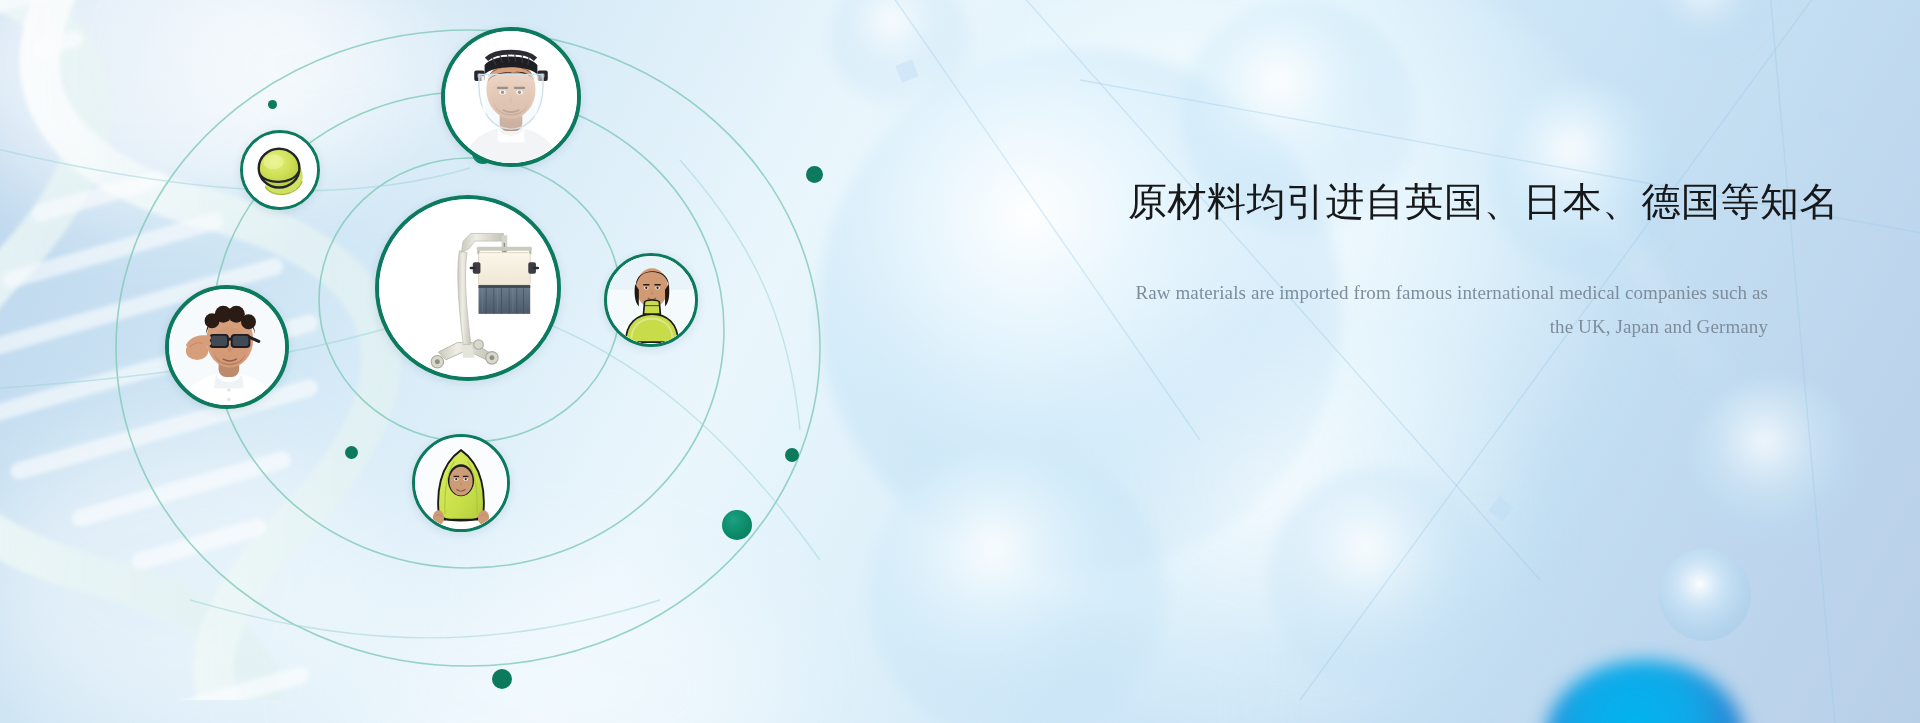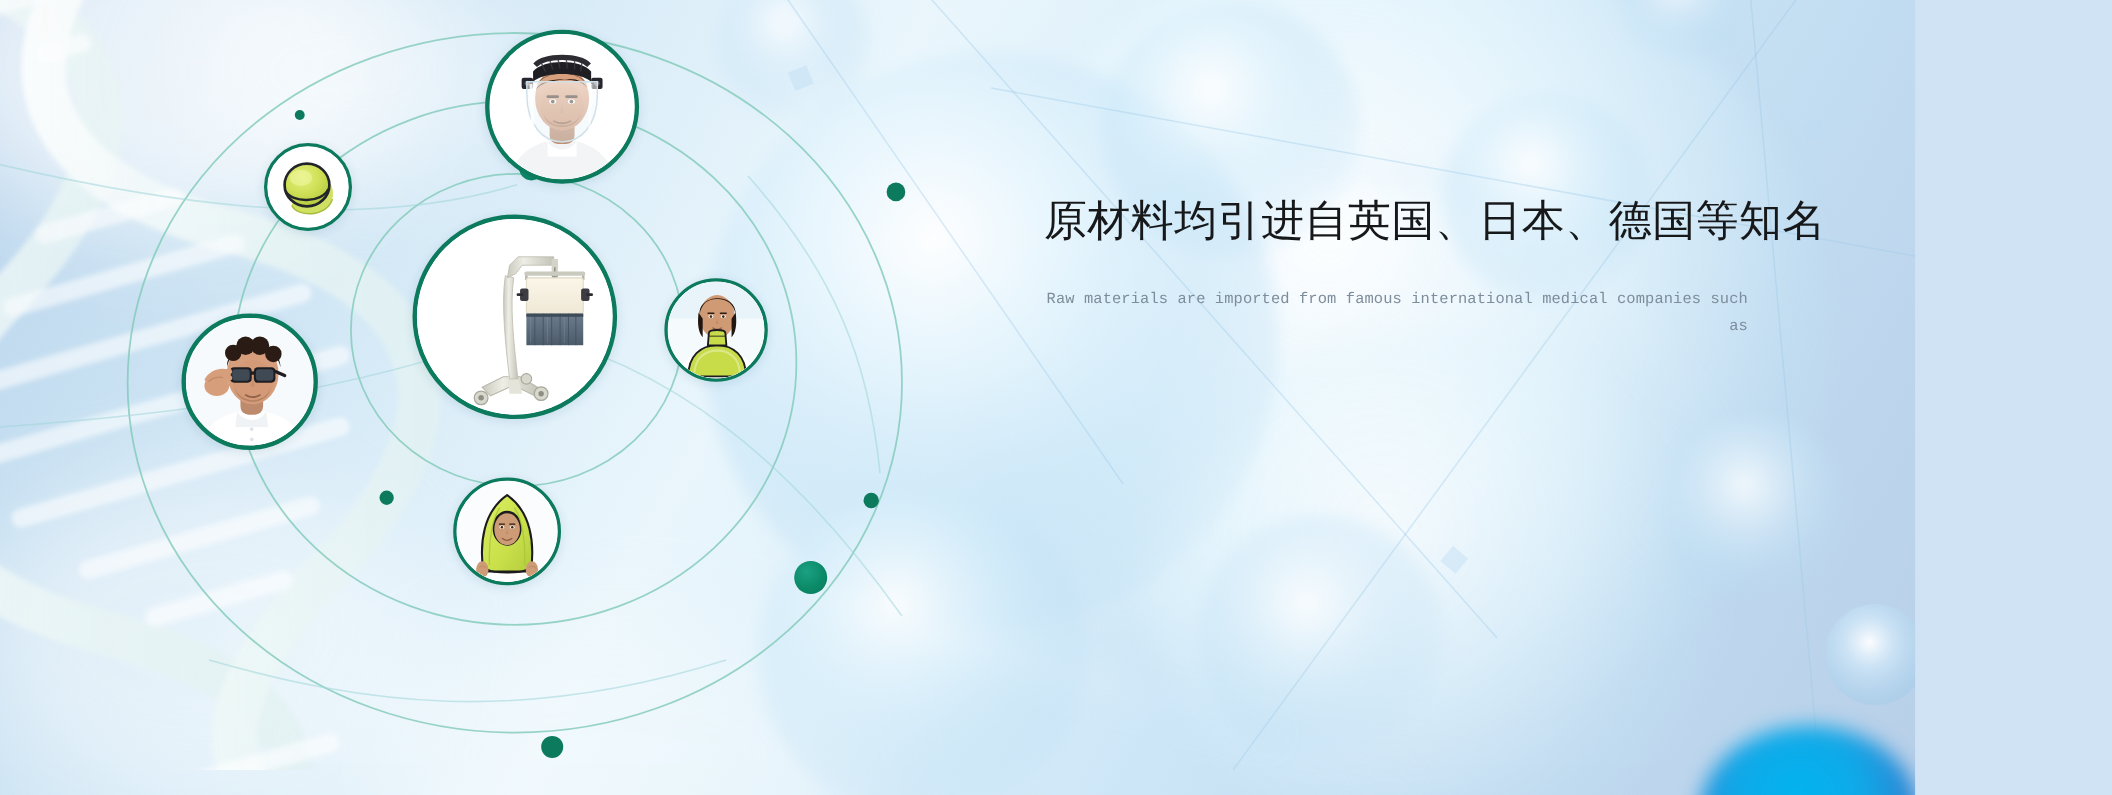--- a/index.html
+++ b/index.html
@@ -6,21 +6,21 @@
   * { margin:0; padding:0; box-sizing:border-box; }
   html,body { width:1920px; height:723px; overflow:hidden; }
   body {
     font-family:"Liberation Sans", sans-serif;
     background:#cfe3f4;
   }
 
   
   .banner {
     position:relative;
-    width:1741px;
+    width:1920px;
     height:723px;
     overflow:hidden;
     background:
       linear-gradient(118deg,
         #b9d3ec 0%,
         #c6dff1 12%,
         #d9ecf8 26%,
         #eaf6fc 40%,
         #def0fa 52%,
         #cde6f7 66%,
@@ -104,23 +104,23 @@
     font-family:"Liberation Sans", sans-serif;
     font-size:39px;
     line-height:1.34;
     color:#17181a;
     letter-spacing:.5px;
     font-weight:400;
     white-space:nowrap;
   }
   .headline .l2 { display:block; }
   .sub {
-    margin-top:32px;
-    font-family:Liberation Mono, monospace;
-    font-size:14px;
+    margin-top:48px;
+    font-family:Liberation Serif, serif;
+    font-size:19px;
     line-height:1.78;
     color:#7e8d9c;
     letter-spacing:.1px;
   }
   .sub .s2 { display:block; }
 </style>
 </head>
 <body>
 
 <div class="banner">
@@ -576,16 +576,17 @@
       </g>
     </svg>
   </div>
 
   <div class="copy">
     <h1 class="headline">
       <span>原材料均引进自英国、日本、德国等知名</span>
     </h1>
     <p class="sub">
       <span>Raw materials are imported from famous international medical companies such as</span>
+      <span class="s2">the UK, Japan and Germany</span>
     </p>
   </div>
 
 </div>
 
 </body></html>

